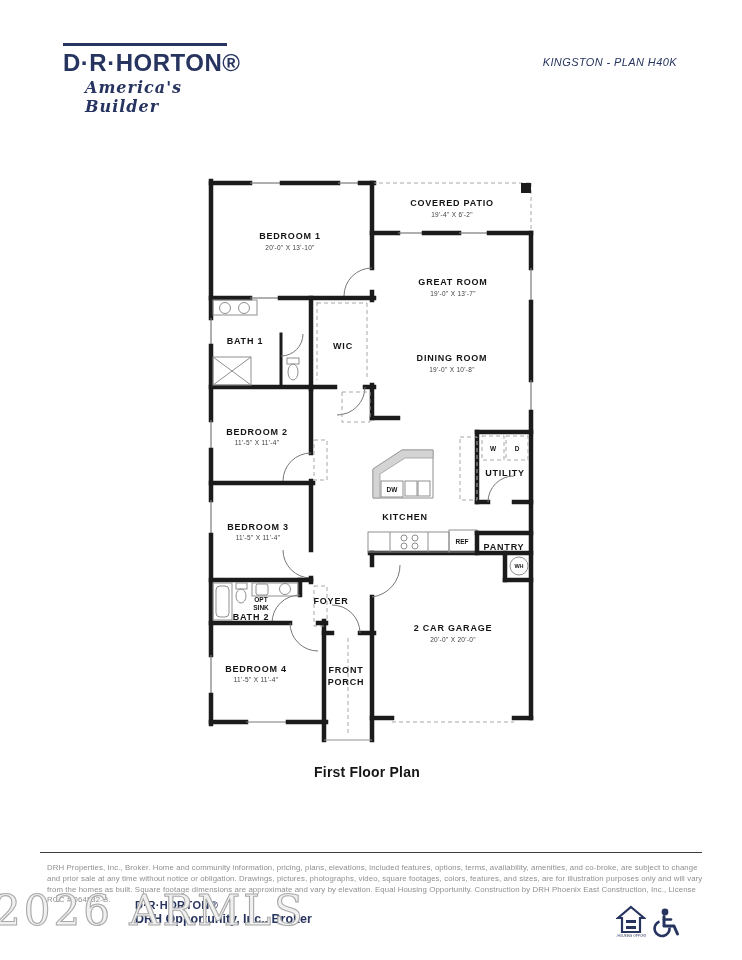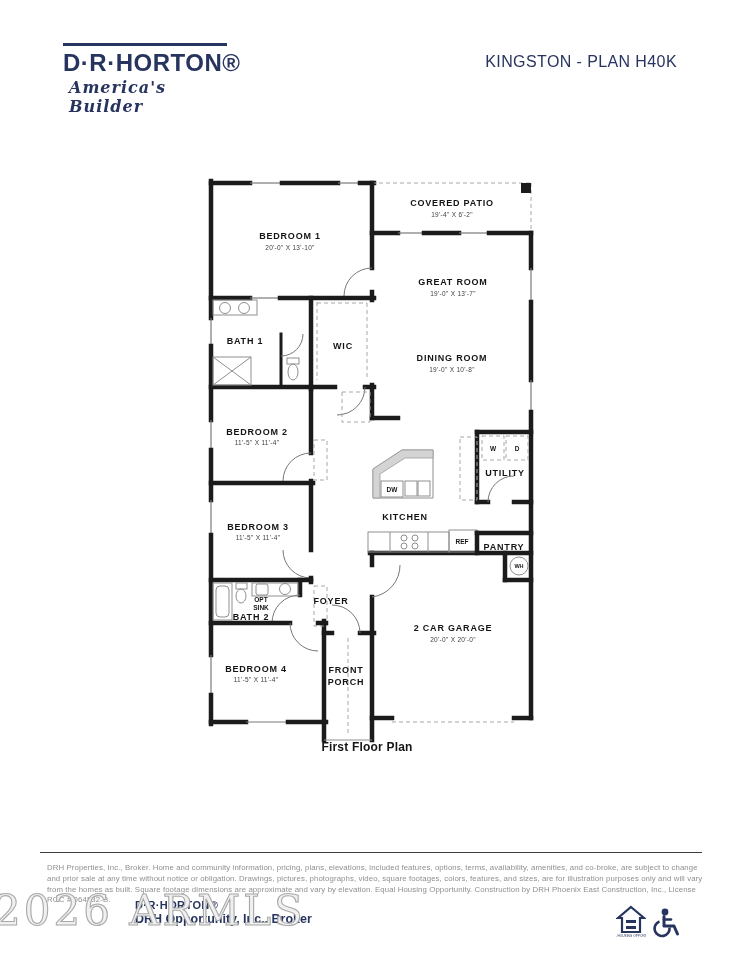--- a/index.html
+++ b/index.html
@@ -3,42 +3,42 @@
 <meta charset="utf-8">
 <style>
   html,body{margin:0;padding:0;}
   body{width:742px;height:960px;background:#ffffff;position:relative;overflow:hidden;
        font-family:"Liberation Sans",sans-serif;}
   
   .logo{position:absolute;left:63px;top:43px;width:180px;color:#27345F;}
   .logo-rule{width:164px;height:3px;background:#27345F;margin-bottom:4px;}
   .logo-brand{font-size:24px;font-weight:800;letter-spacing:.5px;color:#27345F;line-height:26px;}
   .logo-tagline{font-family:"DejaVu Serif",serif;font-style:italic;font-weight:bold;
-                font-size:16px;letter-spacing:1px;color:#27345F;margin-top:2px;margin-left:6px;}
+                font-size:16px;letter-spacing:1px;color:#27345F;margin-top:2px;margin-left:22px;}
   .titleblock{position:absolute;right:65px;top:55px;text-align:right;color:#27345F;}
   .community{font-size:21px;font-weight:800;letter-spacing:1.5px;margin-bottom:5px;}
-  .plan-name,.sqft{font-size:16px;letter-spacing:.4px;line-height:14px;font-weight:500;}
+  .plan-name,.sqft{font-size:11px;letter-spacing:.4px;line-height:14px;font-weight:500;font-style:italic;}
   
   .plan{position:absolute;left:195px;top:160px;width:360px;height:600px;}
   .wall{stroke:#1b1b1b;stroke-width:4.5;fill:none;stroke-linecap:square;}
   .wall2{stroke:#1b1b1b;stroke-width:3;fill:none;stroke-linecap:square;}
   .win{stroke:#7a7a7a;stroke-width:1.2;fill:none;}
   .fix{stroke:#8f8f8f;stroke-width:1;fill:none;}
   .dash{stroke:#a8a8a8;stroke-width:1;fill:none;stroke-dasharray:4 3;}
   .door{stroke:#777;stroke-width:1;fill:none;}
   .rn{font-family:"Liberation Sans",sans-serif;font-size:9px;font-weight:bold;
       letter-spacing:.8px;fill:#141414;text-anchor:middle;}
   .rd{font-family:"Liberation Sans",sans-serif;font-size:6.5px;letter-spacing:.3px;
       fill:#3f3f3f;text-anchor:middle;}
   .al{font-family:"Liberation Sans",sans-serif;font-size:6.5px;font-weight:bold;
       fill:#141414;text-anchor:middle;}
   .al-s{font-family:"Liberation Sans",sans-serif;font-size:5.5px;font-weight:bold;
       fill:#141414;text-anchor:middle;}
-  .caption{position:absolute;left:187px;top:740px;width:360px;text-align:center;
-           font-size:12px;font-weight:bold;color:#161616;letter-spacing:.2px;}
+  .caption{position:absolute;left:187px;top:764px;width:360px;text-align:center;
+           font-size:14px;font-weight:bold;color:#161616;letter-spacing:.2px;}
   
   .divider{position:absolute;left:40px;top:852px;width:662px;height:1px;background:#3c3c3c;}
   .disclaimer{position:absolute;left:40px;top:856px;width:662px;margin:7px;
               font-size:7.8px;line-height:10.8px;color:#8f8f8f;letter-spacing:.1px;}
   .watermark{position:absolute;left:-6px;top:886px;font-family:"DejaVu Serif",serif;
              font-size:42px;letter-spacing:3px;color:#f0f0f0;
              -webkit-text-stroke:1.1px #a9a9a9;z-index:3;pointer-events:none;white-space:nowrap;}
   .footer-brand{position:absolute;left:135px;top:899px;z-index:2;color:#27345F;}
   .brand-small{font-size:11px;font-weight:800;letter-spacing:.4px;}
   .broker{font-size:12.5px;font-weight:bold;margin-top:1px;}

